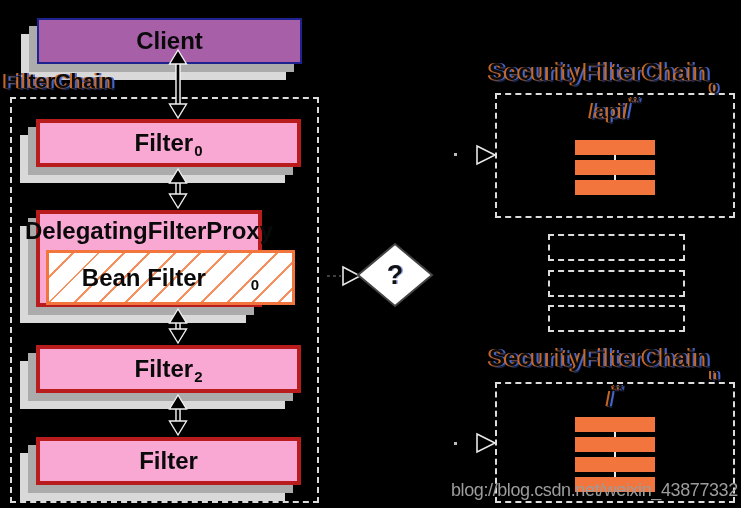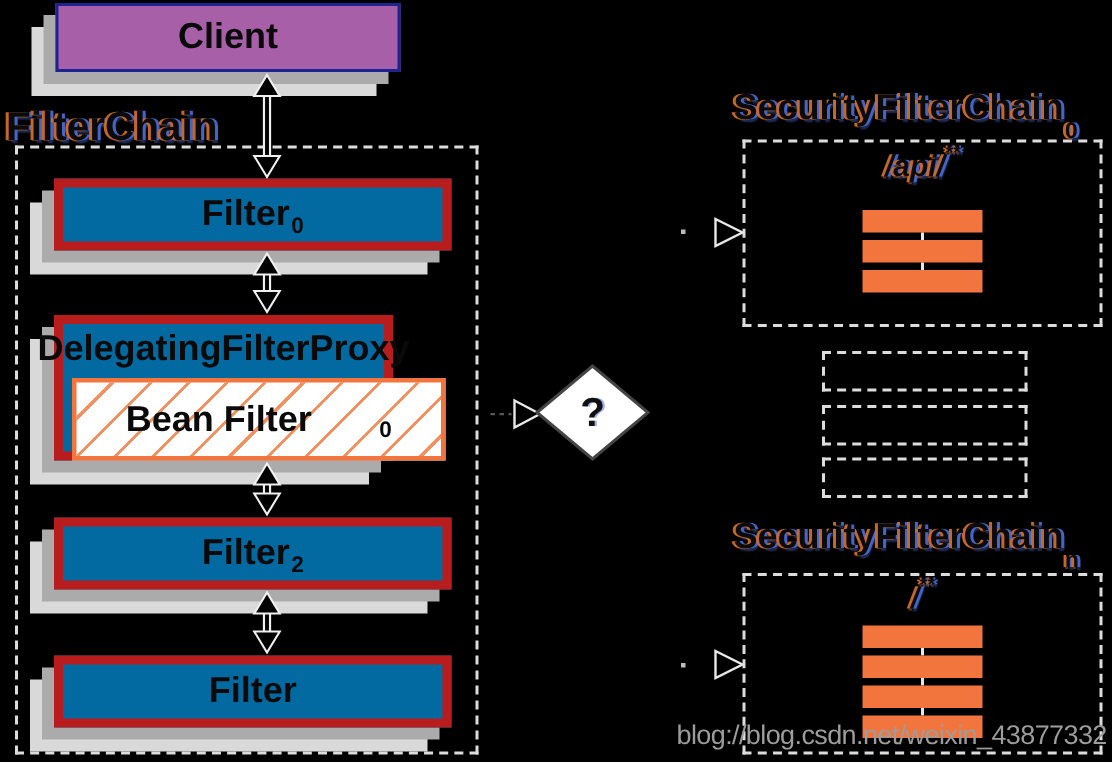--- a/index.html
+++ b/index.html
@@ -1,35 +1,35 @@
 <!DOCTYPE html>
 <html><head>
 <meta charset="utf-8">
 <style>
   html,body{margin:0;padding:0;background:#000;}
   .canvas{position:relative;width:741px;height:508px;background:#000;overflow:hidden;
           font-family:"Liberation Sans",sans-serif;}
   .node{position:absolute;box-sizing:border-box;display:flex;align-items:center;justify-content:center;
         font-weight:bold;color:#0a0a0a;box-shadow:-8px 8px 0 #ABABAB,-16px 16px 0 #D9D9D9;}
-  .orange{background:#0369a1;border:6px solid #b91c1c;font-size:24px;}
+  .orange{background:#f9a8d4;border:4px solid #b91c1c;font-size:24px;}
   .client{background:#A75FA8;border:2px solid #1F2390;font-size:24px;}
   .proxy{flex-direction:column;justify-content:flex-start;}
   .proxy-title{height:34px;display:flex;align-items:center;font-size:24px;}
   .bean{position:absolute;left:6px;top:36px;width:249px;height:55px;box-sizing:border-box;
         background:#fff;border:3px solid #F2753D;display:flex;align-items:center;justify-content:center;
         font-size:24px;font-weight:bold;color:#0a0a0a;
         background-image:repeating-linear-gradient(135deg,rgba(243,124,66,0) 0px,rgba(243,124,66,0) 16px,rgba(243,124,66,.85) 16px,rgba(243,124,66,.85) 18px);gap:44px;}
   .nsub{font-size:15px;position:relative;top:7px;margin-left:1px;}
   .dashed{position:absolute;box-sizing:border-box;border:2px dashed #DCDCDC;background:transparent;}
   .glow{color:#0b0b0b;font-weight:bold;
         text-shadow:-2px 0 0 rgba(205,108,40,.95),2px 0 0 rgba(73,104,208,.95),
                     -1px 1px 0 rgba(205,108,40,.45),2px 2px 1px rgba(73,104,208,.4);}
   .chain-label{position:absolute;font-size:24px;letter-spacing:0;}
-  .fc-label{position:absolute;font-size:27px;}
-  .pattern{position:absolute;left:0;width:100%;text-align:center;font-size:20px;font-style:italic;}
+  .fc-label{position:absolute;font-size:21px;}
+  .pattern{position:absolute;left:0;width:100%;text-align:center;font-size:20px;}
   .pattern sup{font-size:13px;position:relative;top:-4px;}
   .bars{position:absolute;left:0;right:0;display:flex;flex-direction:column;align-items:center;}
   .filter-bar{width:80px;height:15px;background:#F2753D;}
   .bar-tick{width:2px;height:5px;background:#E8E8E8;}
   .svg-layer{position:absolute;left:0;top:0;z-index:6;pointer-events:none;}
   .qmark{position:absolute;left:378px;top:258px;width:34px;height:34px;display:flex;align-items:center;
          justify-content:center;font-size:27px;font-weight:bold;color:#111;z-index:7;
          text-shadow:1.5px 0 0 rgba(80,110,220,.55);}
   .watermark{position:absolute;left:451px;top:480px;font-size:18px;letter-spacing:-.4px;
              color:#9C9C9C;z-index:12;white-space:nowrap;}
@@ -37,21 +37,21 @@
 </style>
 </head>
 <body>
 
 <div class="canvas">
 
   <div class="dashed" style="left:10px;top:97px;width:309px;height:406px;"></div>
 
   <div class="fc-label glow lbl-layer" style="left:4px;top:69px;">FilterChain</div>
 
-  <div class="node client" style="left:37px;top:2px;width:230px;height:46px;">
+  <div class="node client" style="left:37px;top:18px;width:265px;height:46px;">
     <span>Client</span>
   </div>
 
   <div class="node orange" style="left:36px;top:119px;width:265px;height:48px;">
     <span>Filter</span>
       <sub class="nsub">0</sub>
   </div>
 
   <div class="node orange proxy" style="left:36px;top:210px;width:226px;height:97px;">
     <div class="proxy-title">

